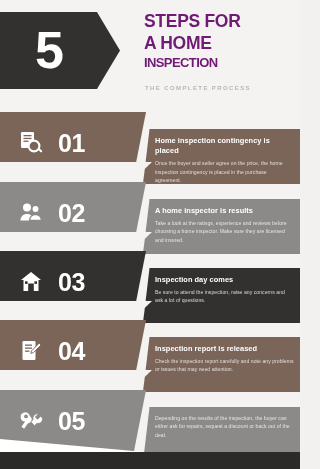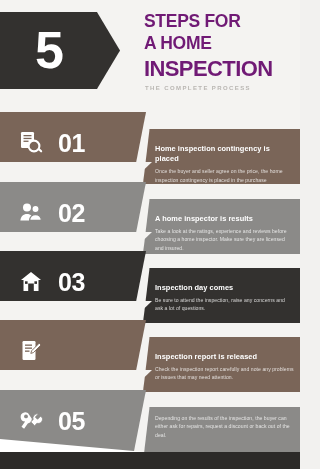--- a/index.html
+++ b/index.html
@@ -61,21 +61,21 @@
   .title-line {
     font-size: 17.5px;
     font-weight: bold;
     color: #701a75;
     line-height: 1.28;
     letter-spacing: -0.3px;
     text-transform: uppercase;
     white-space: nowrap;
   }
   .title-line.l3 {
-    font-size: 22px;
+    font-size: 13px;
     letter-spacing: -0.6px;
   }
   .header-sub {
     position: absolute;
     left: 145px;
     top: 85px;
     font-size: 6px;
     letter-spacing: 1.4px;
     color: #b9b6b2;
     text-transform: uppercase;
@@ -133,21 +133,20 @@
     clip-path: polygon(4% 0, 100% 0, 100% 100%, 0 100%);
     box-shadow: -1px 2px 4px rgba(0,0,0,0.15);
   }
   .step-head {
     font-size: 7.4px;
     font-weight: bold;
     color: #ffffff;
     line-height: 1.38;
     letter-spacing: 0.05px;
     margin-bottom: 3px;
-    margin-top: 8px;
   }
   .step-body {
     font-size: 5.1px;
     color: rgba(255,255,255,0.78);
     line-height: 1.62;
     letter-spacing: 0.05px;
   }
 
   
   .brown .step-left, .brown .step-right { background: #7a6558; }
@@ -262,20 +261,21 @@
     <div class="step-left">
       <span class="step-icon">
         <svg viewBox="0 0 26 26" fill="none">
           <rect x="4.5" y="3" width="13" height="19" rx="1.2" fill="#fff"></rect>
           <rect x="7" y="6.5" width="7" height="1.3" fill="#7a6558"></rect>
           <rect x="7" y="9.5" width="7" height="1.3" fill="#7a6558"></rect>
           <rect x="7" y="12.5" width="4.5" height="1.3" fill="#7a6558"></rect>
           <path d="M21.2 5.2 L23 7 L15.4 14.6 L12.8 15.4 L13.6 12.8 Z" fill="#fff" stroke="#7a6558" stroke-width="0.9"></path>
         </svg>
       </span>
+      <span class="step-num">04</span>
     </div>
     <div class="step-right">
       <div class="step-head">Inspection report is released</div>
       <div class="step-body">Check the inspection report carefully and note any problems or issues that may need attention.</div>
     </div>
   </div>
   <div class="wedge" style="top:370px;"></div>
 
   <div class="step gray" style="top:390px;">
     <div class="step-left">

